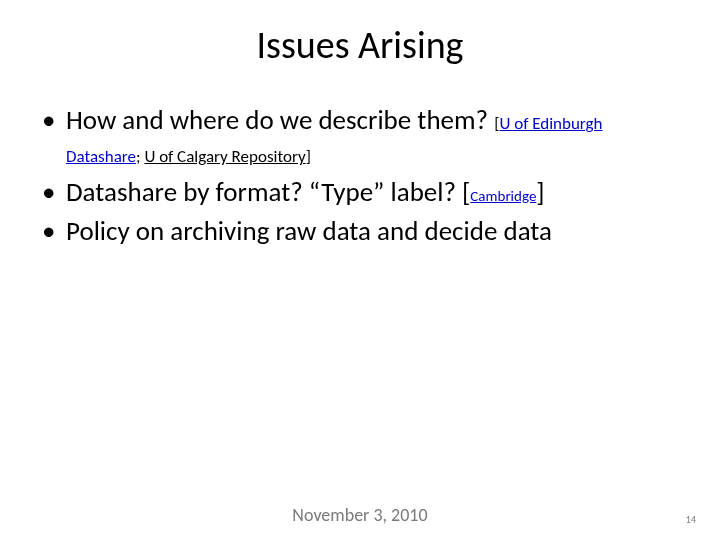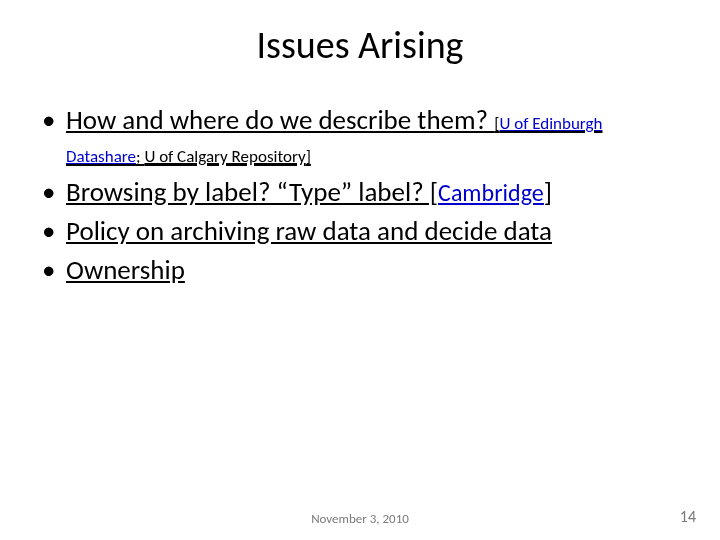--- a/index.html
+++ b/index.html
@@ -28,21 +28,20 @@
     list-style: none;
     margin: 36px 40px 0 40px;
     padding: 0;
   }
   ul.body > li {
     position: relative;
     padding-left: 26px;
     font-size: 27px;
     line-height: 1.22;
     margin-bottom: 6px;
-    text-decoration: underline;
   }
   ul.body > li::before {
     content: "•";
     position: absolute;
     left: 2px;
     top: 0;
     font-size: 27px;
   }
   .ref {
     font-size: 17px;
@@ -55,49 +54,48 @@
   .plain-ref {
     color: #000;
     text-decoration: underline;
   }
   .footer-date {
     position: absolute;
     bottom: 14px;
     left: 0;
     width: 720px;
     text-align: center;
-    font-size: 13px;
+    font-size: 18px;
     color: #7a7a7a;
   }
   .footer-num {
     position: absolute;
     bottom: 14px;
     right: 24px;
-    font-size: 16px;
+    font-size: 10px;
     color: #7a7a7a;
   }
 </style>
 </head>
 <body>
 
 <div class="slide">
 
   <div class="title">Issues Arising</div>
 
   <ul class="body">
 
     <li>
       <span>How and where do we describe them? </span><span class="ref">[</span><a class="link ref">U of Edinburgh Datashare</a><span class="ref">;   </span><span class="plain-ref ref">U of Calgary Repository</span><span class="ref">]</span>
     </li>
 
     <li>
-      <span>Browsing by label? “Type” label? [</span><a class="link ref" style="font-size:24px">Cambridge</a><span>]</span>
+      <span>Datashare by format? “Type” label? [</span><a class="link ref" style="font-size:15px">Cambridge</a><span>]</span>
     </li>
 
     <li>Policy on archiving raw data and decide data</li>
-    <li>Ownership</li>
 
   </ul>
 
   <div class="footer-date">November 3, 2010</div>
   <div class="footer-num">14</div>
 
 </div>
 
 </body></html>

